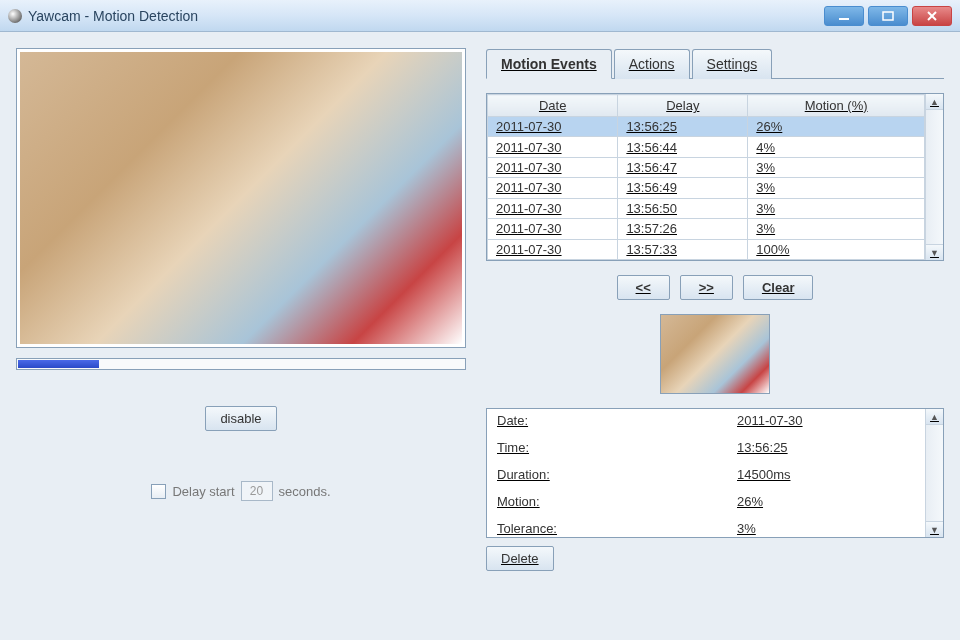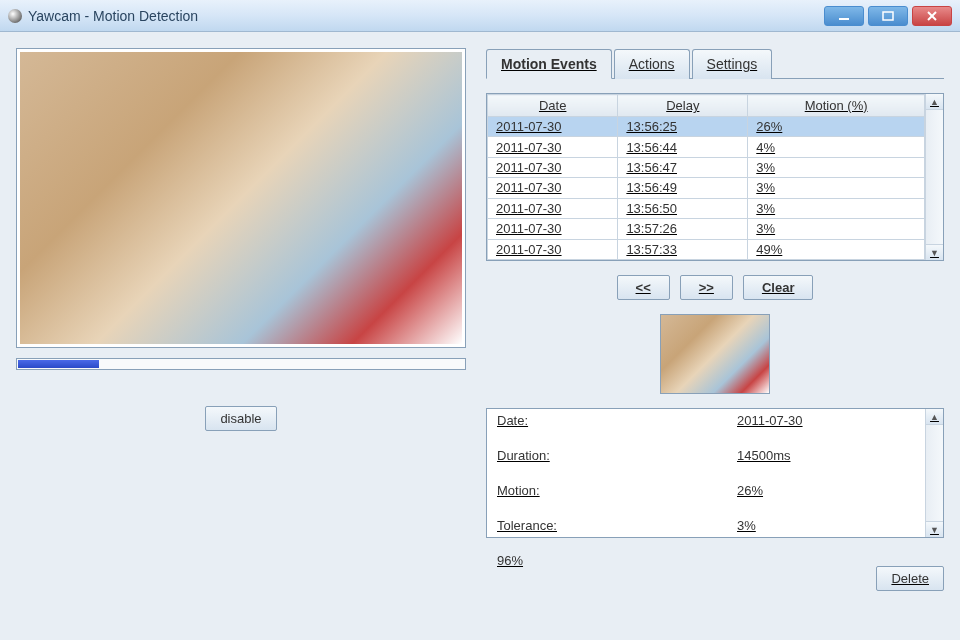--- a/index.html
+++ b/index.html
@@ -42,25 +42,25 @@
     .scroll-btn.down { border-top: 1px solid #c8d4e0; border-bottom: none; }
     .scroll-track { flex: 1; }
     
     .nav-row { display: flex; gap: 10px; justify-content: center; margin-top: 14px; }
     .nav-row .btn { padding: 4px 18px; font-weight: bold; }
     
     .thumb-row { display: flex; justify-content: center; margin-top: 14px; }
     .thumb { width: 110px; height: 80px; border: 1px solid #88a0b8; background: linear-gradient(135deg, #d4b896 0%, #c8a478 30%, #e8d4b8 50%, #a8c4d8 70%, #c84444 85%, #fff 100%); }
     
     .details-wrap { margin-top: 14px; border: 1px solid #88a0b8; background: #fff; display: flex; height: 130px; }
-    .details { flex: 1; padding: 4px 10px; font-size: 13px; color: #333; display: flex; flex-direction: column; gap: 20px; }
+    .details { flex: 1; padding: 4px 10px; font-size: 13px; color: #333; display: flex; flex-direction: column; gap: 12px; }
     .detail-row { display: flex; }
     .detail-label { width: 240px; }
     
-    .delete-row { display: flex; justify-content: flex-end; margin-top: 28px; }
+    .delete-row { display: flex; justify-content: flex-start; margin-top: 8px; }
   </style>
 </head>
 <body>
 
 <div class="titlebar">
   <div class="title-icon"></div>
   <div class="title-text">Yawcam - Motion Detection</div>
   <div class="win-controls">
     <div class="win-btn">
         <svg width="12" height="10">
@@ -83,20 +83,26 @@
 
 <div class="content">
   <div class="left">
     <div class="preview-frame">
       <div class="preview-img"></div>
     </div>
     <div class="progress-track">
       <div class="progress-fill" id="progfill" style="width: 18%;"></div>
     </div>
     <button class="btn disable-btn">disable</button>
+    <div class="delay-row">
+      <div class="checkbox"></div>
+      <span>Delay start</span>
+      <input class="delay-input" disabled="" value="20" style="">
+      <span>seconds.</span>
+    </div>
   </div>
 
   <div class="right">
     <div class="tabs">
       <div class="tab active">Motion Events</div>
       <div class="tab">Actions</div>
       <div class="tab">Settings</div>
     </div>
 
     <div class="table-wrap">
@@ -135,21 +141,21 @@
               <td>3%</td>
             </tr>
             <tr>
               <td>2011-07-30</td>
               <td>13:57:26</td>
               <td>3%</td>
             </tr>
             <tr>
               <td>2011-07-30</td>
               <td>13:57:33</td>
-              <td>49%</td>
+              <td>100%</td>
             </tr>
           </tbody>
       </table>
       <div class="vscroll">
         <div class="scroll-btn">▲</div>
         <div class="scroll-track"></div>
         <div class="scroll-btn down">▼</div>
       </div>
     </div>
 
@@ -163,20 +169,24 @@
       <div class="thumb"></div>
     </div>
 
     <div class="details-wrap">
       <div class="details">
         <div class="detail-row">
             <span class="detail-label">Date:</span>
             <span>2011-07-30</span>
           </div>
         <div class="detail-row">
+            <span class="detail-label">Time:</span>
+            <span>13:56:25</span>
+          </div>
+        <div class="detail-row">
             <span class="detail-label">Duration:</span>
             <span>14500ms</span>
           </div>
         <div class="detail-row">
             <span class="detail-label">Motion:</span>
             <span>26%</span>
           </div>
         <div class="detail-row">
             <span class="detail-label">Tolerance:</span>
             <span>3%</span>

